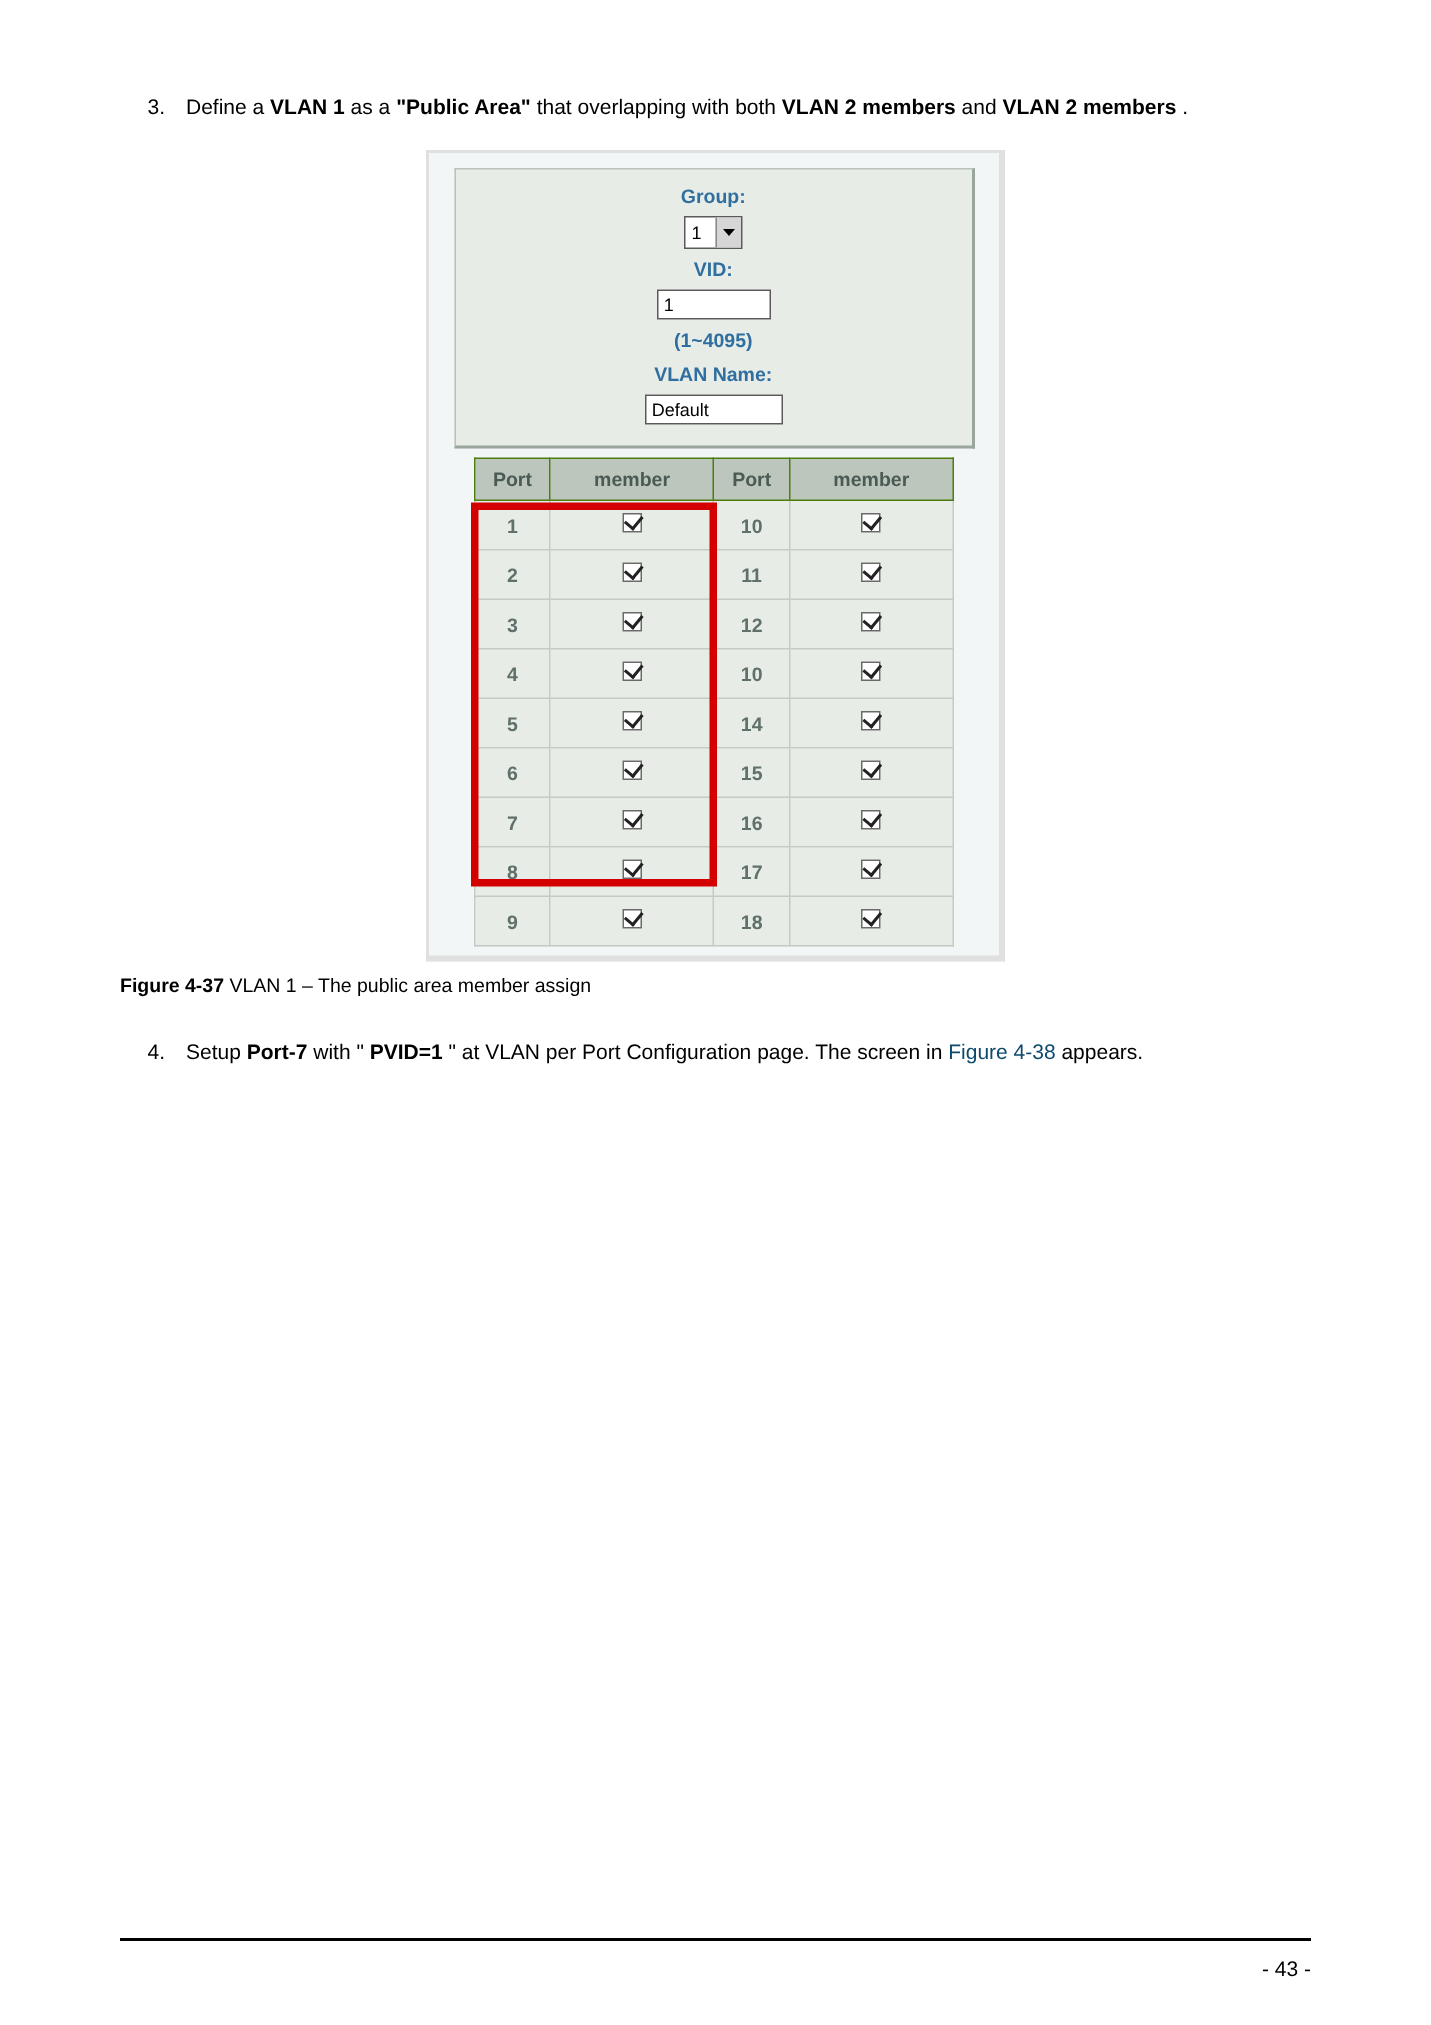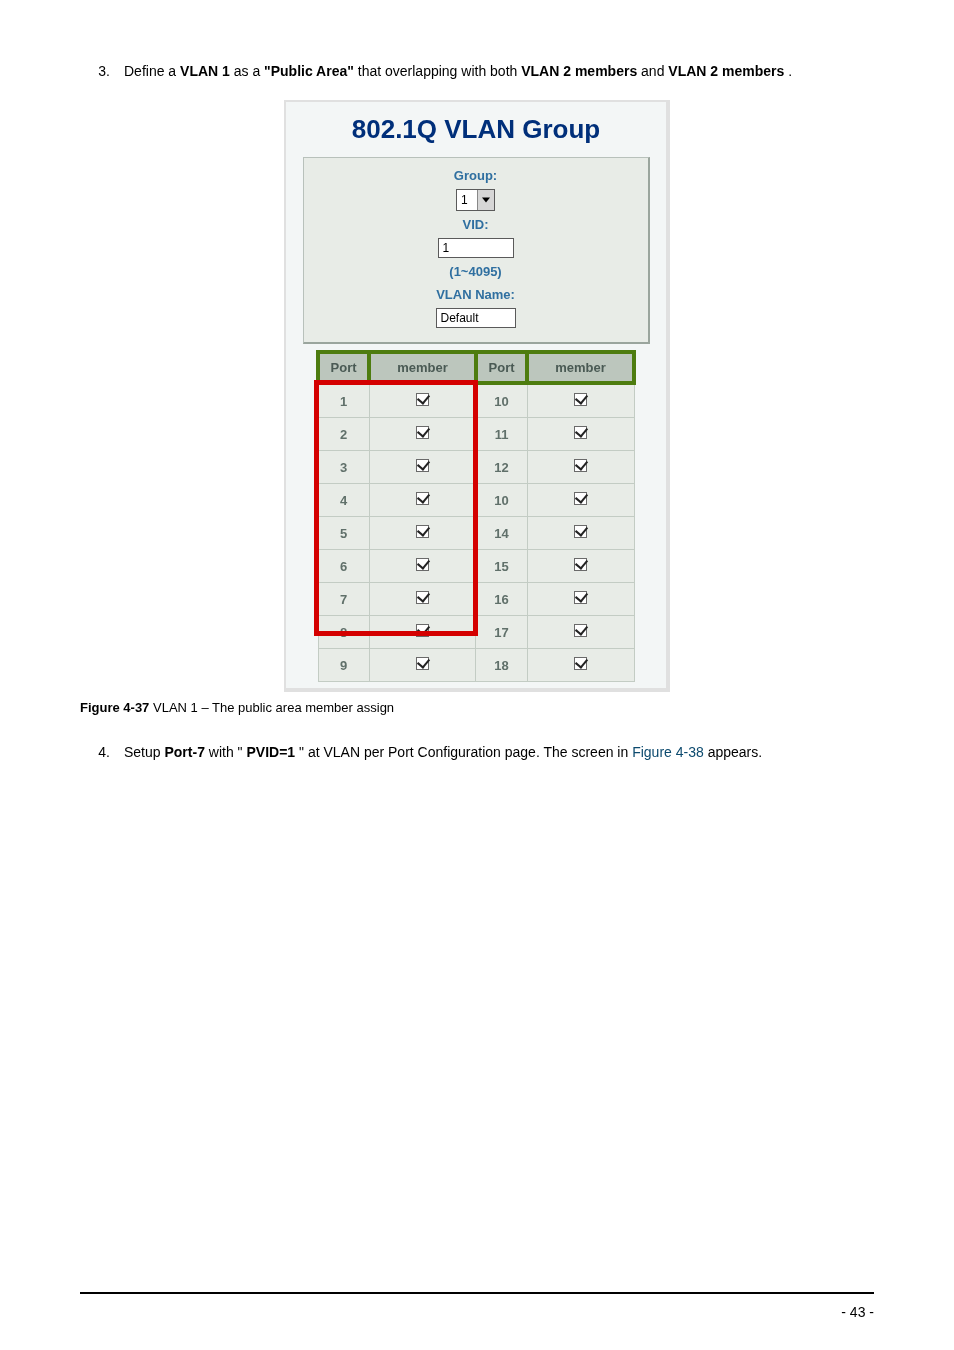--- a/index.html
+++ b/index.html
@@ -109,21 +109,21 @@
     border-collapse: collapse;
     font-family: Verdana, Arial, sans-serif;
     font-size: 13px;
     font-weight: bold;
     color: #60706a;
     position: relative;
   }
   .port-table th {
     background: #bcc6bd;
     color: #4a5a54;
-    border: 4px solid #4d7c0f;
+    border: 1px solid #4d7c0f;
     padding: 6px 0;
     text-align: center;
     font-weight: bold;
   }
   .port-table td {
     background: #e8ece7;
     border: 1px solid #c3ccc4;
     padding: 8px 0;
     text-align: center;
   }
@@ -186,40 +186,39 @@
       <span class="bold">"Public Area"</span>
       <span> that overlapping with both </span>
       <span class="bold">VLAN 2 members</span>
       <span> and </span>
       <span class="bold">VLAN 2 members</span>
       <span>.</span>
     </div>
   </div>
 
   <div class="panel-shadow">
-    <div class="panel-title">802.1Q VLAN Group</div>
 
     <div class="form-box">
       <div class="form-row">
         <span>Group:</span>
         <span class="small-select">
           <span class="val">1</span>
           <span class="caret">
             <svg viewBox="0 0 10 6">
                 <path d="M0 0 L10 0 L5 6 Z" fill="#000"></path>
               </svg>
           </span>
         </span>
         <span>VID:</span>
         <input class="small-input" style="width: 76px;" value="1">
         <span>(1~4095)</span>
       </div>
       <div class="form-row">
         <span>VLAN Name:</span>
-        <input class="small-input" style="width: 80px;" value="Default">
+        <input class="small-input" style="width: 92px;" value="Default">
       </div>
     </div>
 
     <div style="position:relative; width:320px; margin:0 auto;">
       <table class="port-table">
         <thead>
           <tr>
             <th style="width:50px;">Port</th>
             <th style="width:110px;">member</th>
             <th style="width:50px;">Port</th>

